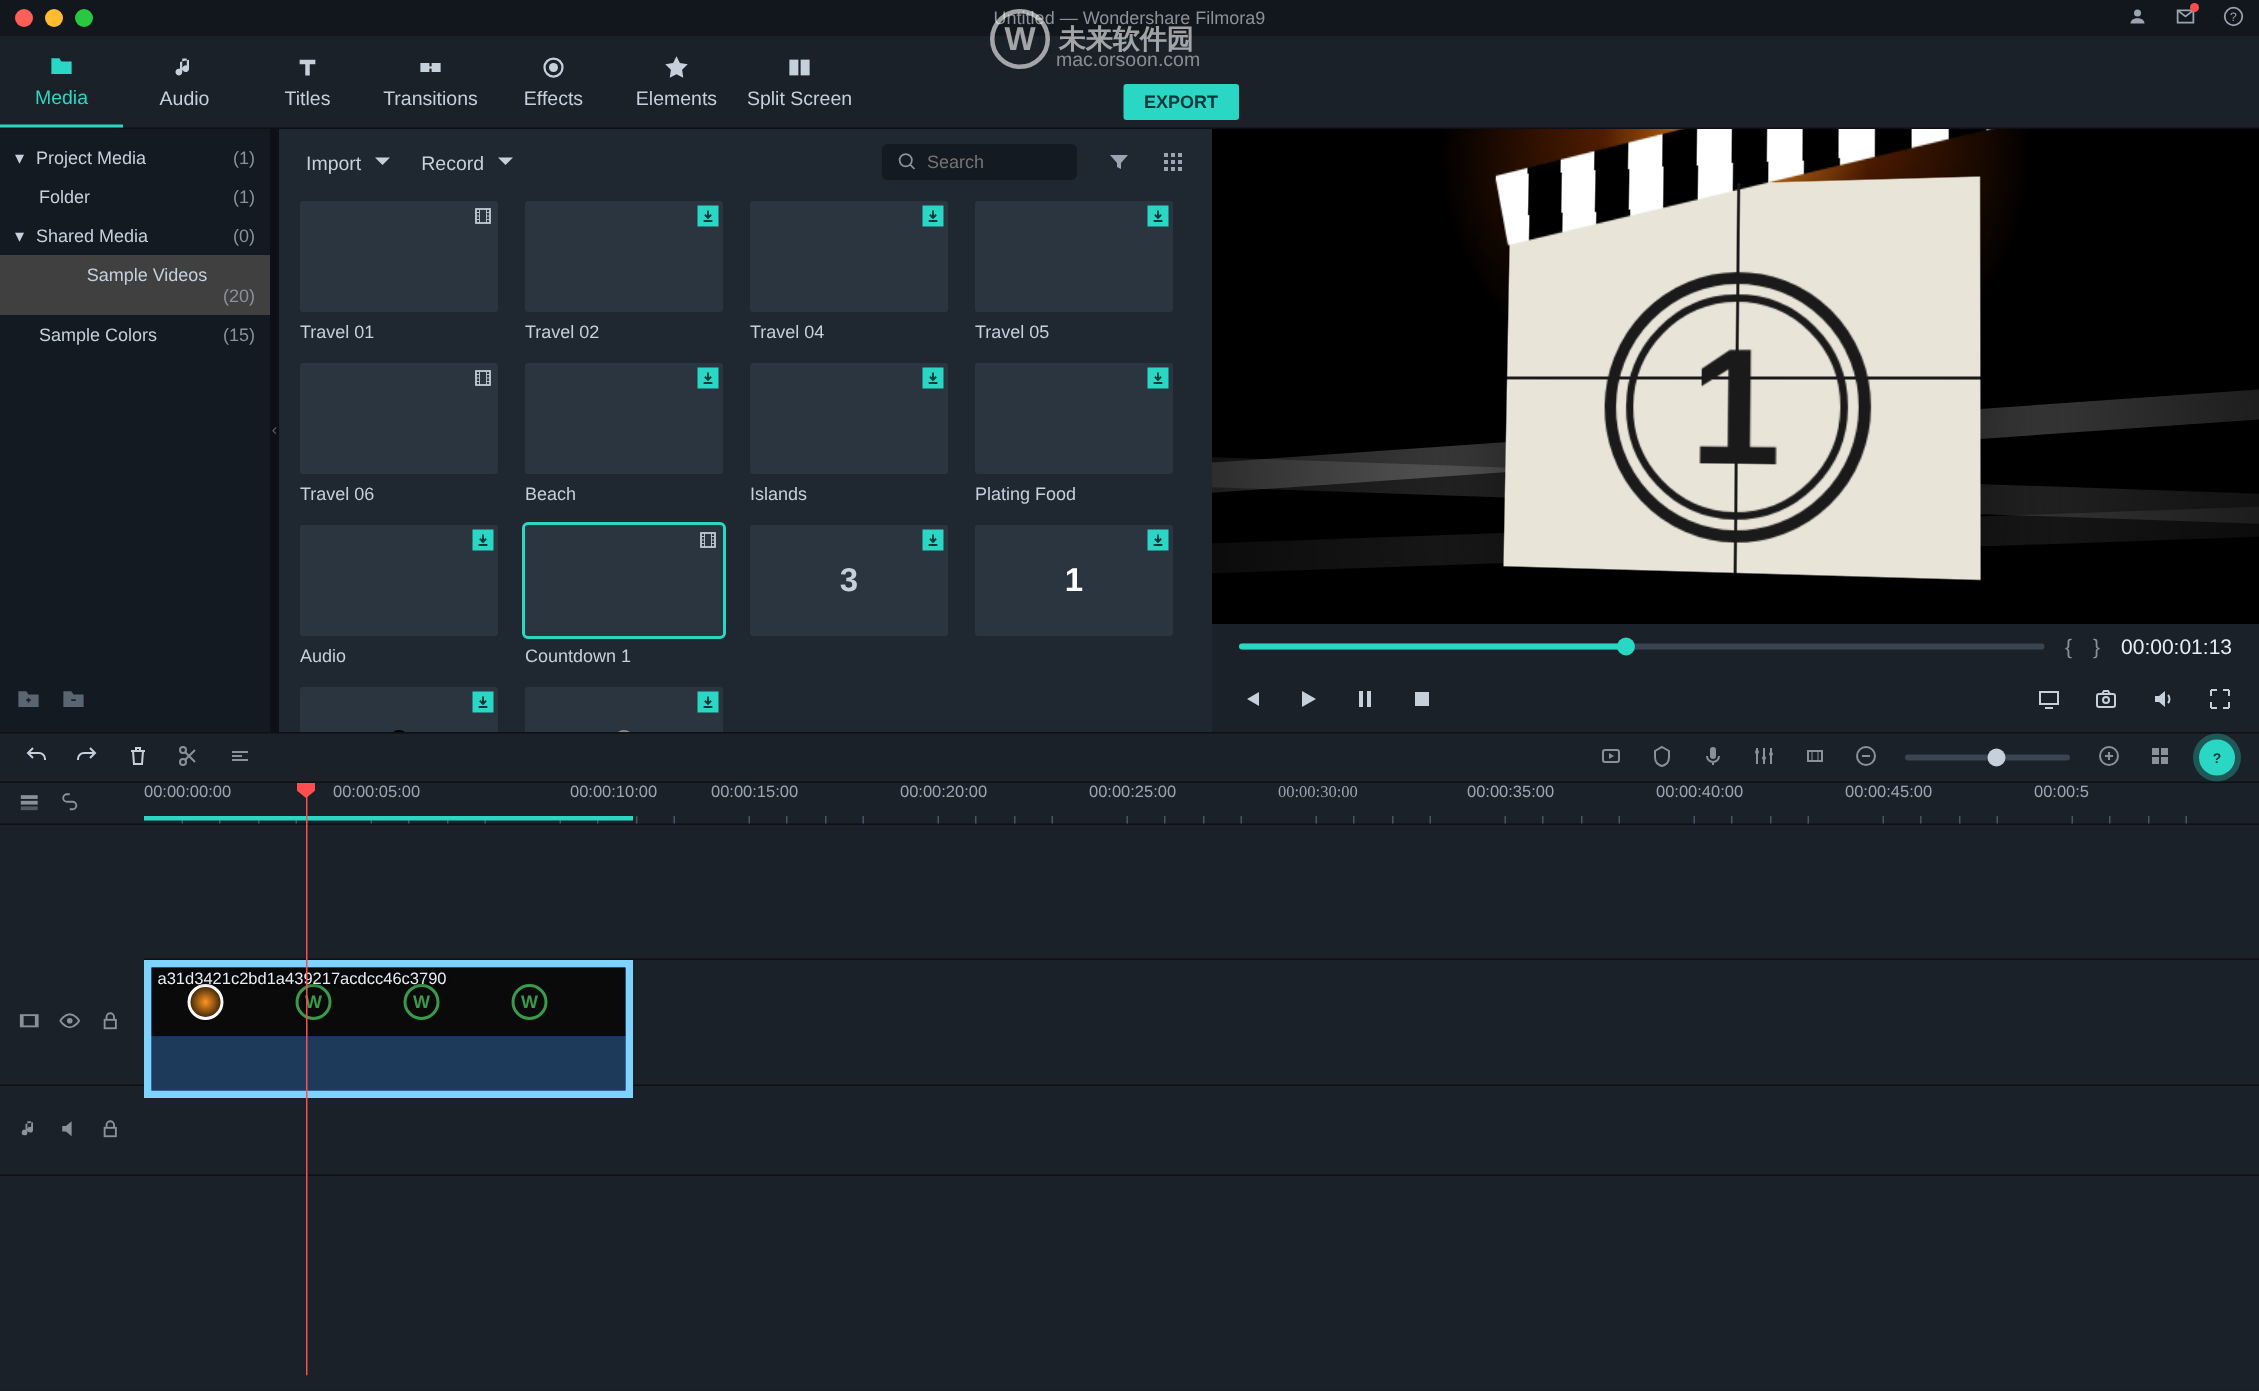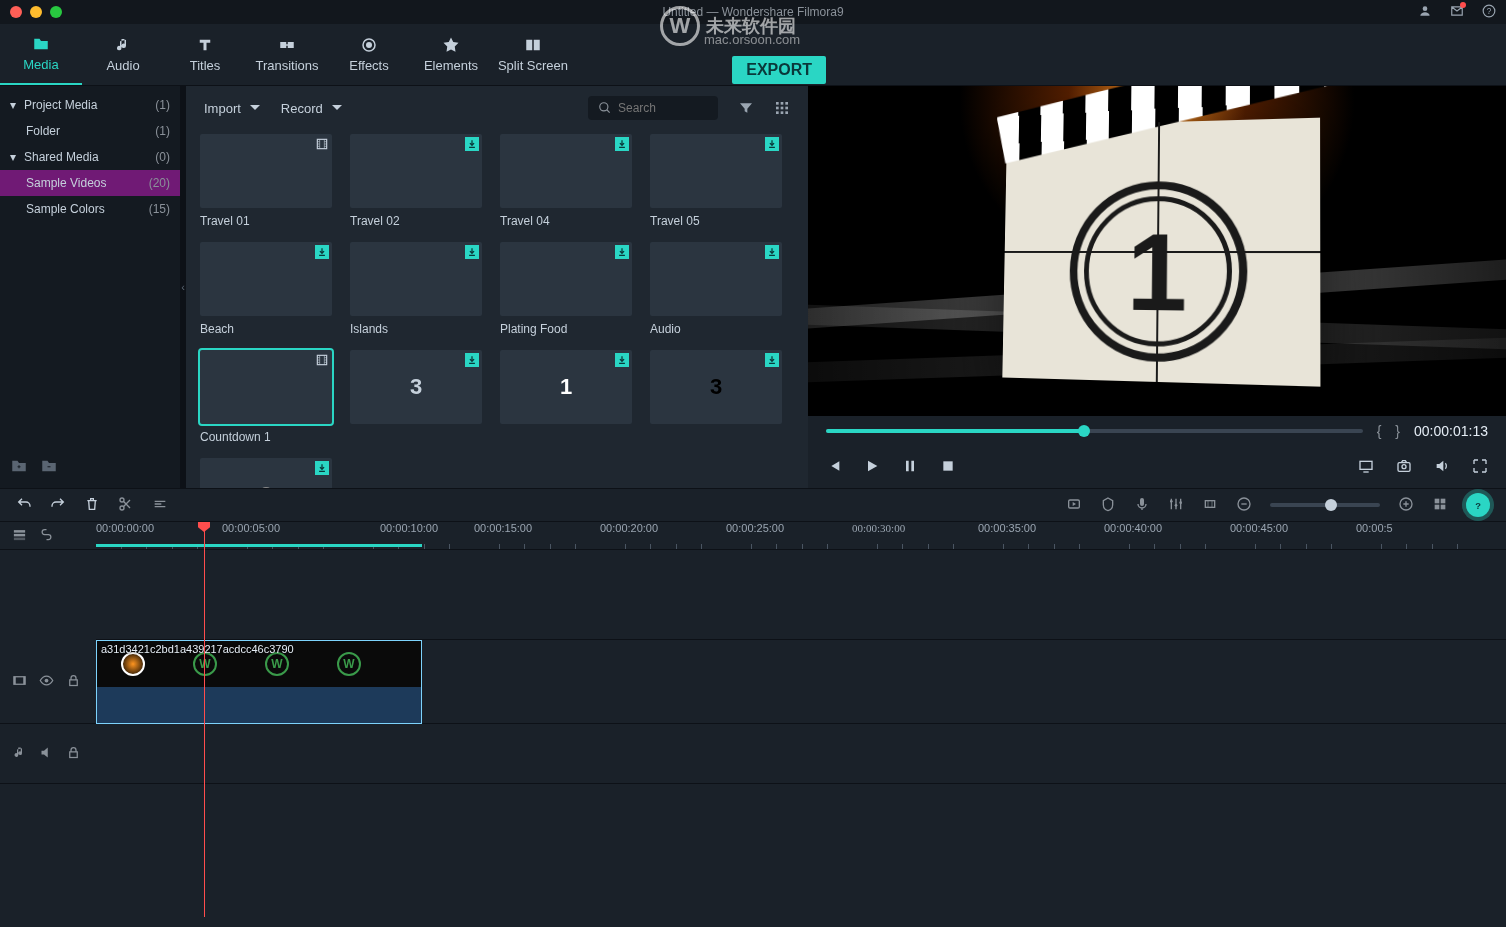--- a/index.html
+++ b/index.html
@@ -11,34 +11,34 @@
 .traffic span { width:12px; height:12px; border-radius:50%; }
 .title-center { position:absolute; left:50%; transform:translateX(-50%); color:#8a9199; font-size:12px; }
 .title-right { margin-left:auto; display:flex; gap:18px; align-items:center; }
 .title-right svg { width:14px; height:14px; fill:#9aa5b1; }
 
 
 .toptabs { height:62px; background:#1a2129; display:flex; align-items:stretch; border-bottom:1px solid #0d1117; position:relative; }
 .toptab { width:82px; display:flex; flex-direction:column; align-items:center; justify-content:center; gap:4px; cursor:pointer; color:#c5d0db; }
 .toptab.active { color:#2ad6c4; border-bottom:2px solid #2ad6c4; }
 .toptab svg { width:18px; height:18px; fill:currentColor; }
-.export-btn { position:absolute; right:680px; top:32px; background:#2ad6c4; color:#0a383a; padding:5px 14px; font-weight:600; border-radius:2px; font-size:16px; }
+.export-btn { position:absolute; right:680px; top:32px; background:#2ad6c4; color:#0a383a; padding:5px 14px; font-weight:600; border-radius:2px; font-size:12px; }
 
 
 .watermark { position:absolute; left:660px; top:6px; z-index:10; opacity:.6; color:#fff; font-size:18px; display:flex; align-items:center; gap:6px; }
 .watermark .wm-sub { position:absolute; top:26px; left:44px; font-size:13px; color:#fff; opacity:.8; }
 .wm-circ { width:40px; height:40px; border:3px solid #fff; border-radius:50%; display:flex; align-items:center; justify-content:center; font-weight:900; font-size:22px; }
 
 
 .mid { display:flex; height:402px; }
 .sidebar { width:180px; background:#141a21; padding-top:6px; display:flex; flex-direction:column; }
 .side-item { display:flex; align-items:center; padding:6px 10px; font-size:12px; cursor:pointer; }
 .side-item .chev { width:10px; margin-right:4px; }
 .side-item .count { margin-left:auto; color:#8a9199; }
-.side-item.active { background:#701a75; }
+.side-item.active { background:#404040;flex-direction:column; }
 .side-item.sub { padding-left:26px; }
 .side-bottom { margin-top:auto; padding:10px; display:flex; gap:12px; }
 .side-bottom svg { width:18px; height:18px; fill:#5a6572; }
 .side-split { width:6px; background:#0d1117; display:flex; align-items:center; justify-content:center; cursor:col-resize; }
 .side-split::after { content:"‹"; color:#5a6572; font-size:11px; }
 
 
 .browser { flex:1; max-width:622px; background:#1f2730; display:flex; flex-direction:column; }
 .browser-top { height:44px; display:flex; align-items:center; padding:0 18px; gap:20px; }
 .dd { display:flex; align-items:center; gap:8px; color:#c5d0db; font-size:13px; cursor:pointer; }
@@ -96,21 +96,21 @@
 .ruler .tick { position:absolute; top:0; font-size:11px; color:#9aa5b1; }
 .ruler .green { position:absolute; top:22px; height:3px; background:#2ad6c4; }
 .ruler .mini { position:absolute; bottom:0; width:1px; height:5px; background:#4a5562; }
 .playhead { position:absolute; top:0; bottom:0; width:1px; background:#ff4d4d; z-index:5; }
 .playhead::before { content:""; position:absolute; top:-2px; left:-6px; width:12px; height:12px; background:#ff4d4d; clip-path:polygon(0 0,100% 0,100% 60%,50% 100%,0 60%); }
 .track-head { height:84px; display:flex; align-items:center; gap:12px; padding-left:12px; border-bottom:1px solid #0d1117; }
 .track-head.big { height:84px; }
 .track-head.aud { height:60px; }
 .track-head svg { width:15px; height:15px; fill:#8a9199; }
 .track-row { position:absolute; left:0; right:0; border-bottom:1px solid #0d1117; }
-.clip-block { position:absolute; background:#1d4ed8; border:1px solid #7dd3fc; }
+.clip-block { position:absolute; background:#1d4ed8; border:5px solid #7dd3fc; }
 .clip-block .cb-vid { height:46px; background:#0a0a0a; display:flex; align-items:center; overflow:hidden; }
 .clip-block .cb-aud { height:36px; background:#1d3a5a; }
 .clip-block .cb-title { position:absolute; top:2px; left:4px; font-size:11px; color:#e5edf5; z-index:2; text-shadow:0 0 3px #000; }
 .cb-vid .wm-mini { width:24px; height:24px; border:2px solid #fff; border-radius:50%; margin:0 24px; display:flex; align-items:center; justify-content:center; color:#fff; font-size:12px; font-weight:bold; flex-shrink:0; }
 .tl-head-top { height:28px; display:flex; align-items:center; gap:12px; padding-left:12px; border-bottom:1px solid #0d1117; }
 .tl-head-top svg { width:15px; height:15px; fill:#8a9199; }
 
 
 .th-bike { background:linear-gradient(#4a5f3a,#2a3a25); }
 .th-beach { background:linear-gradient(#6a9ad5,#c5a570); }
@@ -313,20 +313,29 @@
         </div>
         <div class="clip">
           <div class="thumb th-bike">
             <div class="dl">
               <svg viewBox="0 0 24 24">
                 <path d="M12 3v12m-5-5l5 5 5-5M5 20h14" stroke="#0a383a" stroke-width="3" fill="none"></path>
               </svg>
             </div>
           </div>
           <div class="label">Travel 05</div>
+        </div>
+        <div class="clip">
+          <div class="thumb th-bike">
+            <svg class="film" viewBox="0 0 24 24">
+              <rect x="4" y="4" width="16" height="16" fill="none" stroke="currentColor" stroke-width="2"></rect>
+              <path d="M8 4v16M16 4v16M4 8h4M4 12h4M4 16h4M16 8h4M16 12h4M16 16h4" stroke="currentColor"></path>
+            </svg>
+          </div>
+          <div class="label">Travel 06</div>
         </div>
         <div class="clip">
           <div class="thumb th-beach">
             <div class="dl">
               <svg viewBox="0 0 24 24">
                 <path d="M12 3v12m-5-5l5 5 5-5M5 20h14" stroke="#0a383a" stroke-width="3" fill="none"></path>
               </svg>
             </div>
           </div>
           <div class="label">Beach</div>

